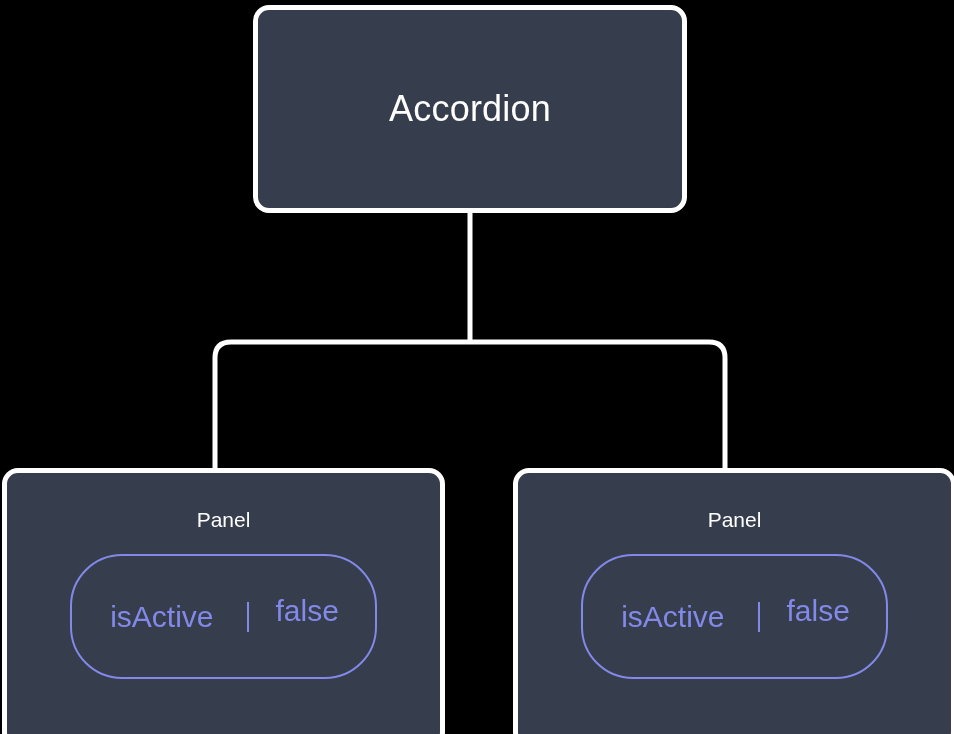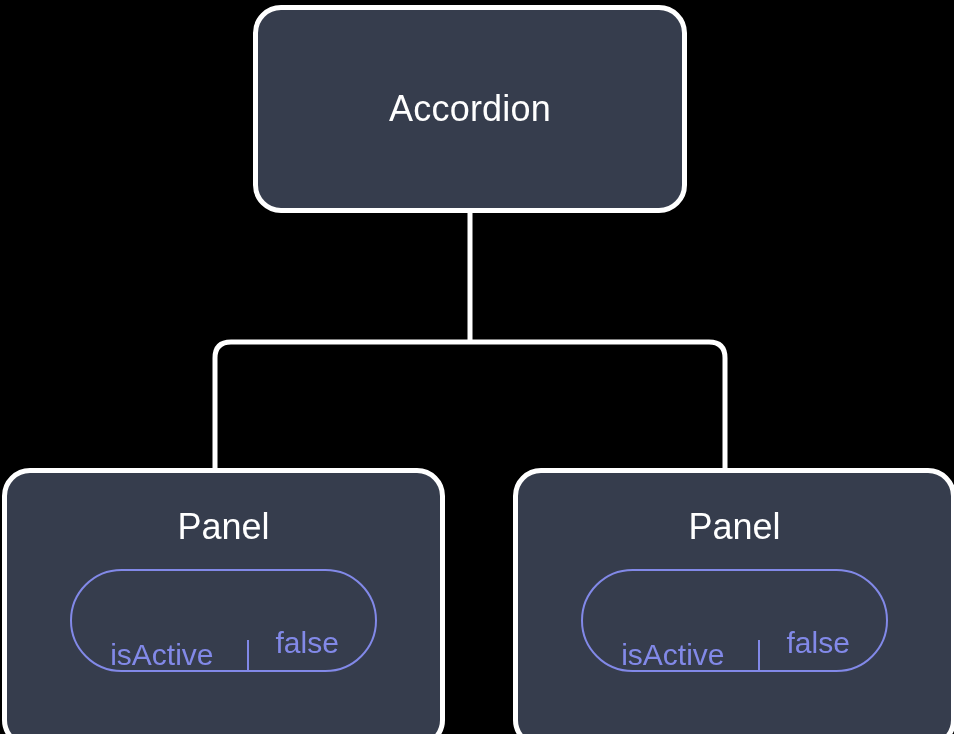--- a/index.html
+++ b/index.html
@@ -27,21 +27,21 @@
     width: 954px;
     height: 734px;
     pointer-events: none;
   }
 
   
   .node {
     position: absolute;
     background: #363d4d;
     border: 5px solid #ffffff;
-    border-radius: 28px;
+    border-radius: 16px;
     display: flex;
     flex-direction: column;
     align-items: center;
   }
 
   
   #node-accordion {
     left: 253px;
     top: 5px;
     width: 434px;
@@ -65,32 +65,32 @@
     height: 280px;           
     justify-content: flex-start;
     padding-top: 36px;
   }
 
   #node-panel-left  { left: 2px;   }
   #node-panel-right { left: 513px; }
 
   .node-title {
     color: #ffffff;
-    font-size: 36px;
+    font-size: 21px;
     font-weight: 400;
     line-height: 1;
     text-align: center;
     margin-bottom: 24px;
   }
 
   
   .state-pill {
     display: flex;
-    align-items: flex-end;
-    height: 103px;
+    align-items: center;
+    height: 125px;
     border: 2px solid #8289e8;
     border-radius: 52px;
     overflow: hidden;
   }
 
   .state-key,
   .state-val {
     display: flex;
     align-items: center;
     justify-content: center;

